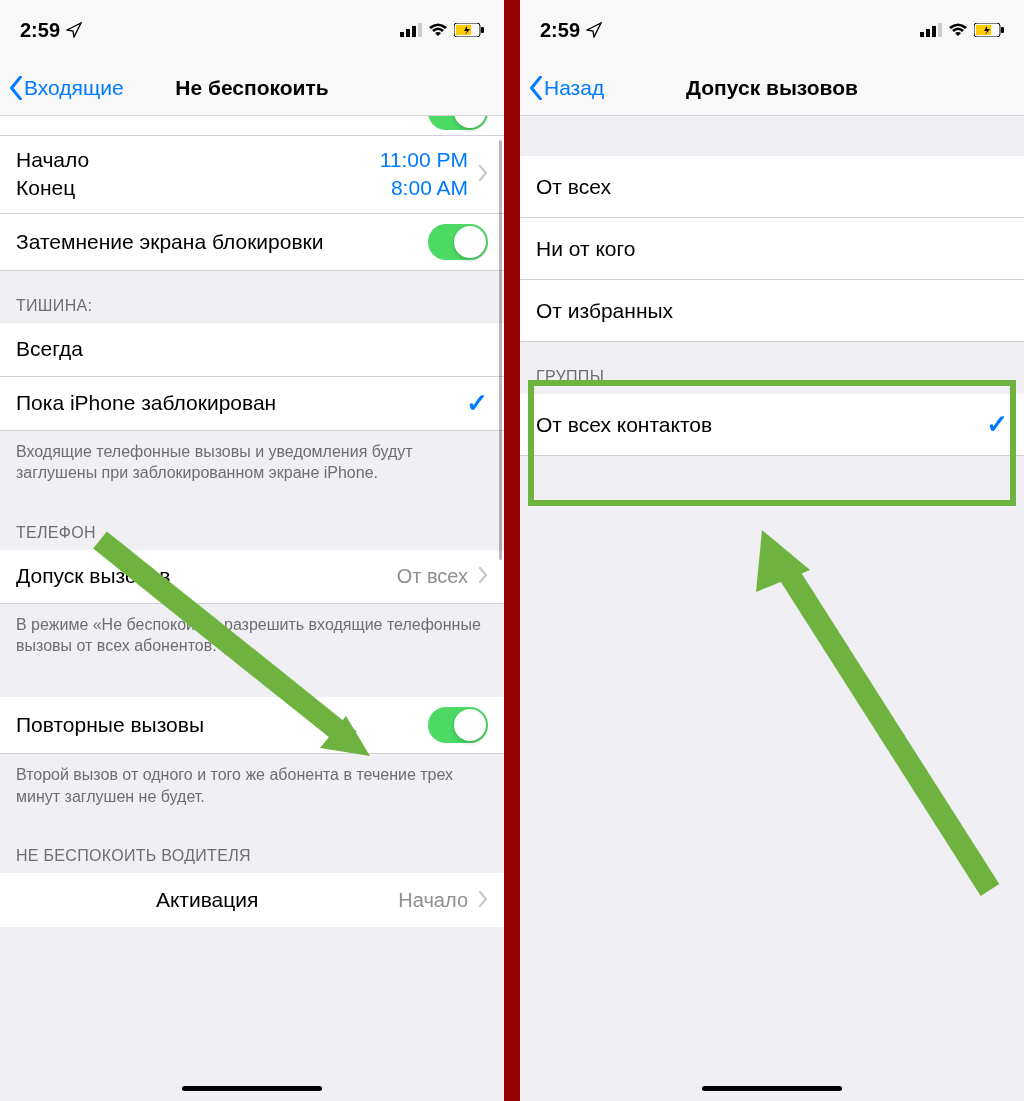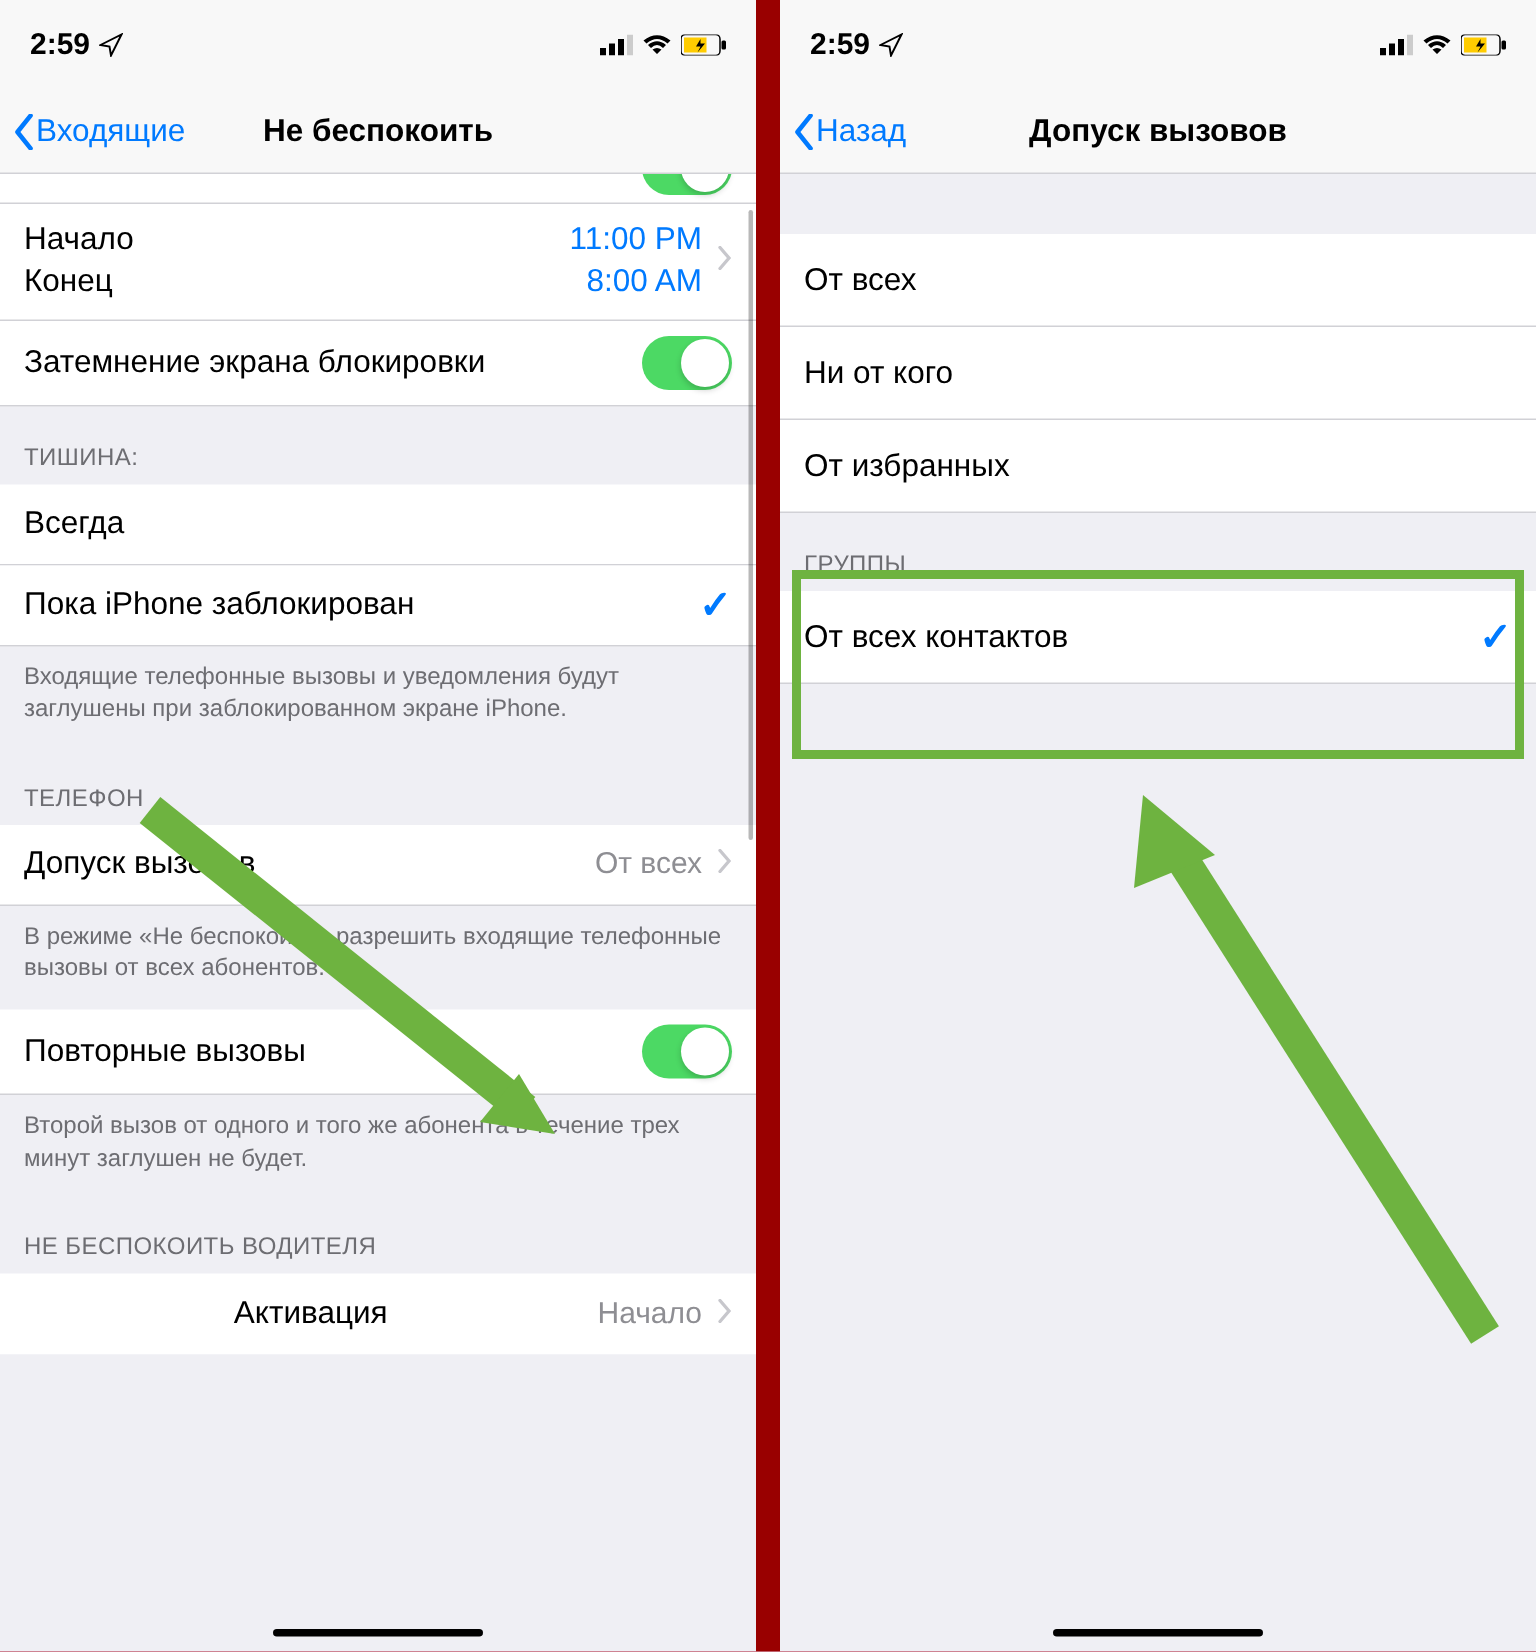--- a/index.html
+++ b/index.html
@@ -131,21 +131,21 @@
         <span class="value-gray">От всех</span>
         <span class="chevron">
           <svg width="10" height="16" viewBox="0 0 10 16">
               <path d="M2 1 L8 8 L2 15" stroke="#c7c7cc" stroke-width="2.2" fill="none" stroke-linecap="round"></path>
             </svg>
         </span>
       </div>
 
       <div class="footer-text">В режиме «Не беспокоить» разрешить входящие телефонные вызовы от всех абонентов.</div>
 
-      <div class="row" style="margin-top:2px;">
+      <div class="row" style="margin-top:26px;">
         <span class="label">Повторные вызовы</span>
         <div class="switch on">
             <div class="knob"></div>
           </div>
       </div>
 
       <div class="footer-text">Второй вызов от одного и того же абонента в течение трех минут заглушен не будет.</div>
 
       <div class="section-header">НЕ БЕСПОКОИТЬ ВОДИТЕЛЯ</div>
 

